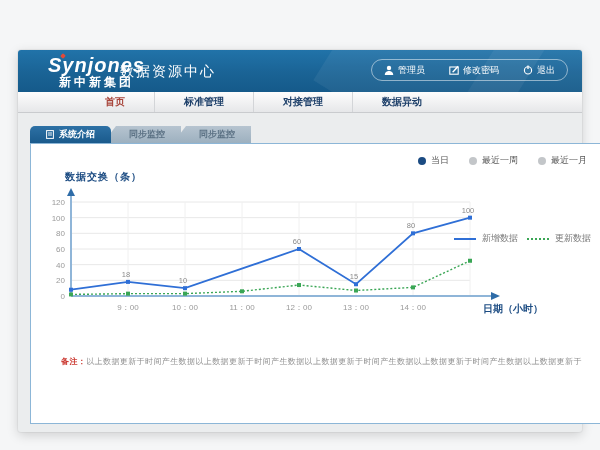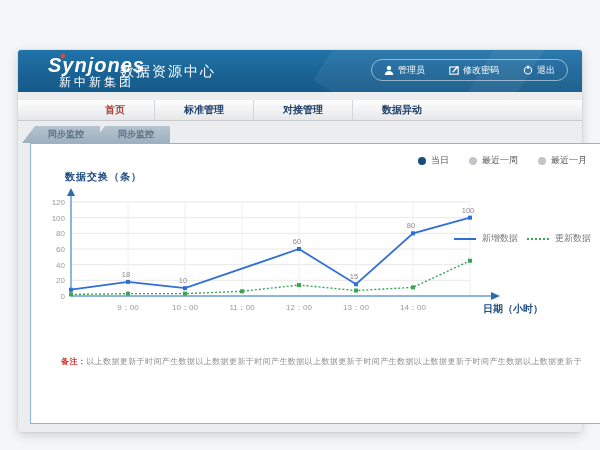--- a/index.html
+++ b/index.html
@@ -19,35 +19,35 @@
     position:absolute;top:0;left:0;right:0;height:42px;
     background:linear-gradient(180deg,#2173a9 0%,#1a6395 55%,#155a8a 100%);
     border-radius:3px 3px 0 0;overflow:hidden;
   }
   .sheen{position:absolute;background:rgba(255,255,255,.06);transform:rotate(32deg);pointer-events:none}
   .sheen.s1{width:180px;height:160px;right:60px;top:-70px}
   .sheen.s2{width:120px;height:160px;right:-30px;top:-60px;background:rgba(255,255,255,.05)}
   .logo{position:absolute;left:30px;top:4px;color:#fff;text-align:center;line-height:1.1}
   .logo-top{font-size:20px;font-weight:bold;font-style:italic;letter-spacing:1px;position:relative}
   .logo-accent{position:absolute;width:4px;height:4px;background:#e04a3a;border-radius:1px;left:13px;top:0;transform:rotate(40deg)}
-  .logo-bottom{font-size:12px;font-weight:normal;letter-spacing:3px}
+  .logo-bottom{font-size:12px;font-weight:bold;letter-spacing:3px}
   .app-title{position:absolute;left:102px;top:13px;color:#fff;font-size:14px;letter-spacing:2px}
   .userbar{
     position:absolute;right:14px;top:9px;height:22px;box-sizing:border-box;
     border:1px solid rgba(255,255,255,.5);border-radius:11px;
     display:flex;align-items:center;padding:0 12px;gap:24px;
   }
   .user-item{display:flex;align-items:center;gap:4px;color:#fff;font-size:9px;cursor:pointer;white-space:nowrap}
   .user-item svg{display:block}
   
   .nav{
     position:absolute;top:42px;left:0;right:0;height:20px;
     background:linear-gradient(180deg,#fdfdfd,#e6e7e9);
     border-bottom:1px solid #c9cbce;
-    display:flex;align-items:stretch;padding-left:58px;margin-top:8px;
+    display:flex;align-items:stretch;padding-left:58px;
   }
   .nav-item{
     font-size:10px;font-weight:bold;color:#1d3f69;
     padding:0 29px;line-height:20px;cursor:pointer;position:relative;
   }
   .nav-item + .nav-item{border-left:1px solid #d3d5d8}
   .nav-item.active{color:#a8453b}
   
   .tabs{position:absolute;top:76px;left:12px;display:flex;height:17px}
   .tab{
@@ -132,20 +132,28 @@
   </div>
 
   <div class="nav">
     <div class="nav-item active">首页</div>
     <div class="nav-item">标准管理</div>
     <div class="nav-item">对接管理</div>
     <div class="nav-item">数据异动</div>
   </div>
 
   <div class="tabs">
+    <div class="tab active">
+      <svg width="8" height="9" viewBox="0 0 8 9">
+          <rect x="0.6" y="0.6" width="6.8" height="7.8" fill="none" stroke="#fff" stroke-width="1"></rect>
+          <line x1="2" y1="3" x2="6" y2="3" stroke="#fff" stroke-width="0.9"></line>
+          <line x1="2" y1="5" x2="6" y2="5" stroke="#fff" stroke-width="0.9"></line>
+        </svg>
+      <span>系统介绍</span>
+    </div>
     <div class="tab inactive t1">同步监控</div>
     <div class="tab inactive t2">同步监控</div>
   </div>
 
   <div class="card">
 
     <div class="ranges">
       <span class="range selected">
         <span class="dot"></span>
         <span>当日</span>

